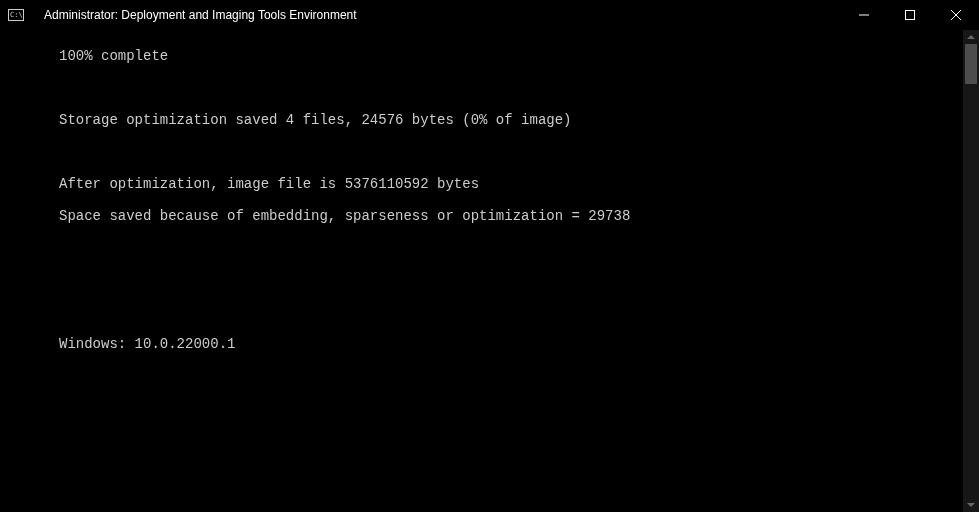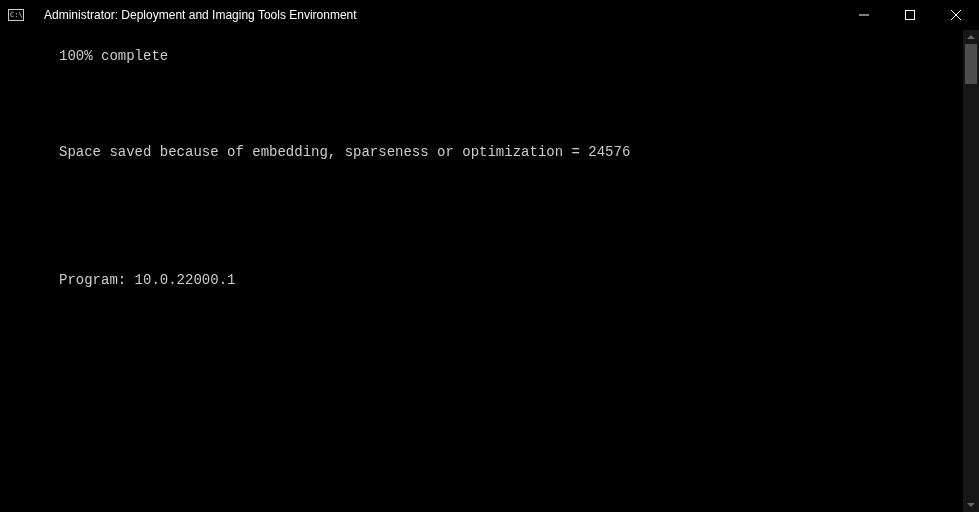--- a/index.html
+++ b/index.html
@@ -75,26 +75,28 @@
             <line x1="0" y1="0" x2="10" y2="10" stroke="#fff" stroke-width="1"></line>
             <line x1="10" y1="0" x2="0" y2="10" stroke="#fff" stroke-width="1"></line>
           </svg>
       </div>
     </div>
   </div>
 
   <div class="terminal-area">
 <div class="line">100% complete</div>
 <div class="line"></div>
+<div class="line">Storage optimization saved 4 files, 24576 bytes (0% of image)</div>
 <div class="line"></div>
-<div class="line">Space saved because of embedding, sparseness or optimization = 24576</div>
+<div class="line">After optimization, image file is 5376110592 bytes</div>
+<div class="line">Space saved because of embedding, sparseness or optimization = 29738</div>
 <div class="line"></div>
 <div class="line"></div>
 <div class="line"></div>
-<div class="line">Program: 10.0.22000.1</div>
+<div class="line">Windows: 10.0.22000.1</div>
 <div class="line"></div>
 
 
 
 
 
 
 
 
 

